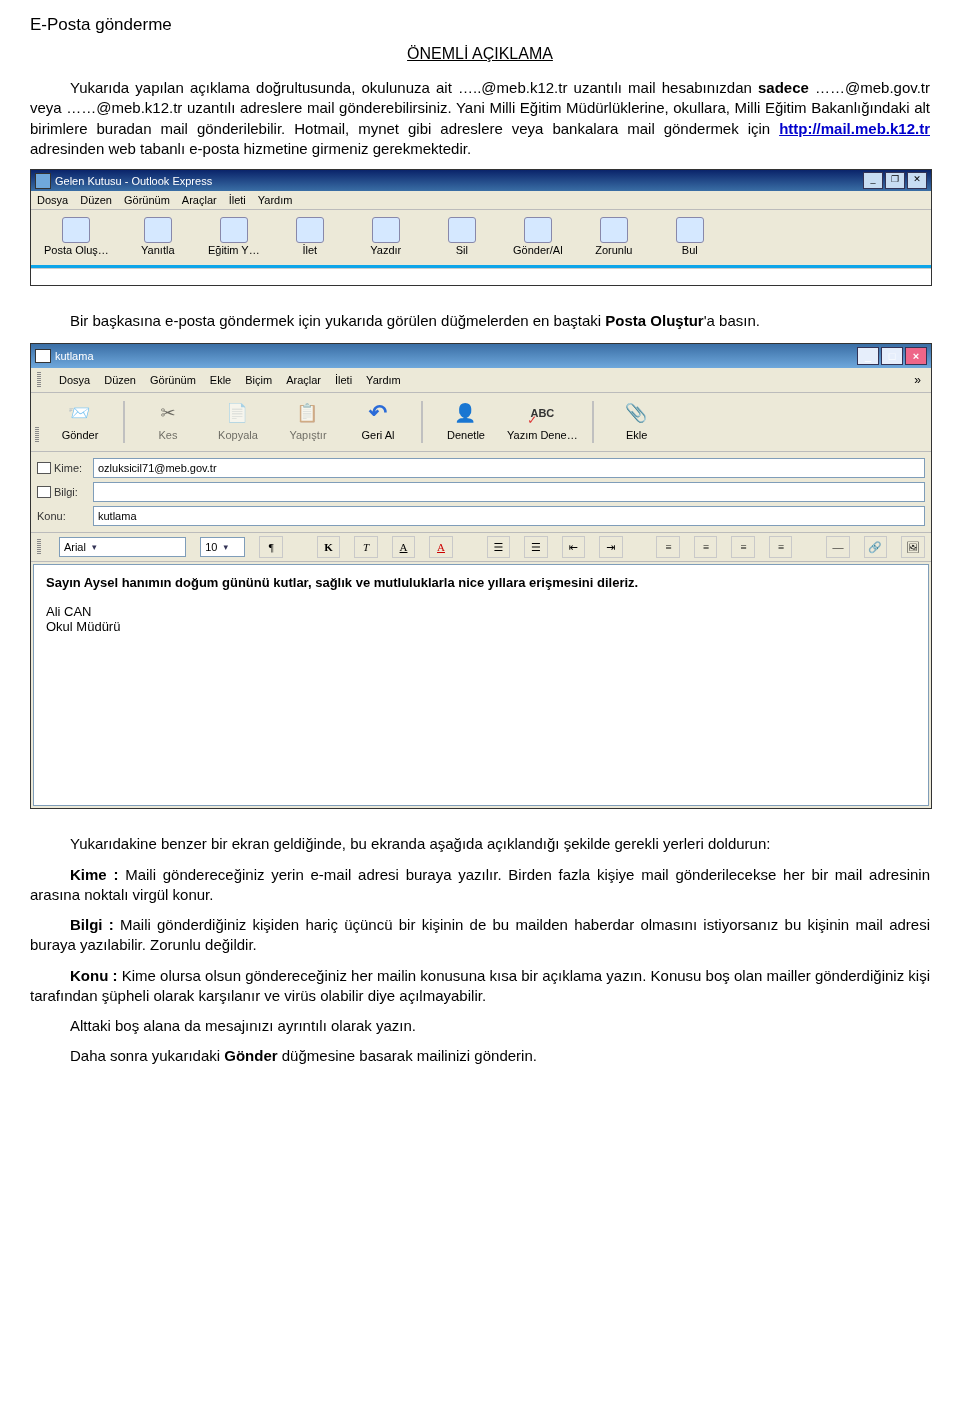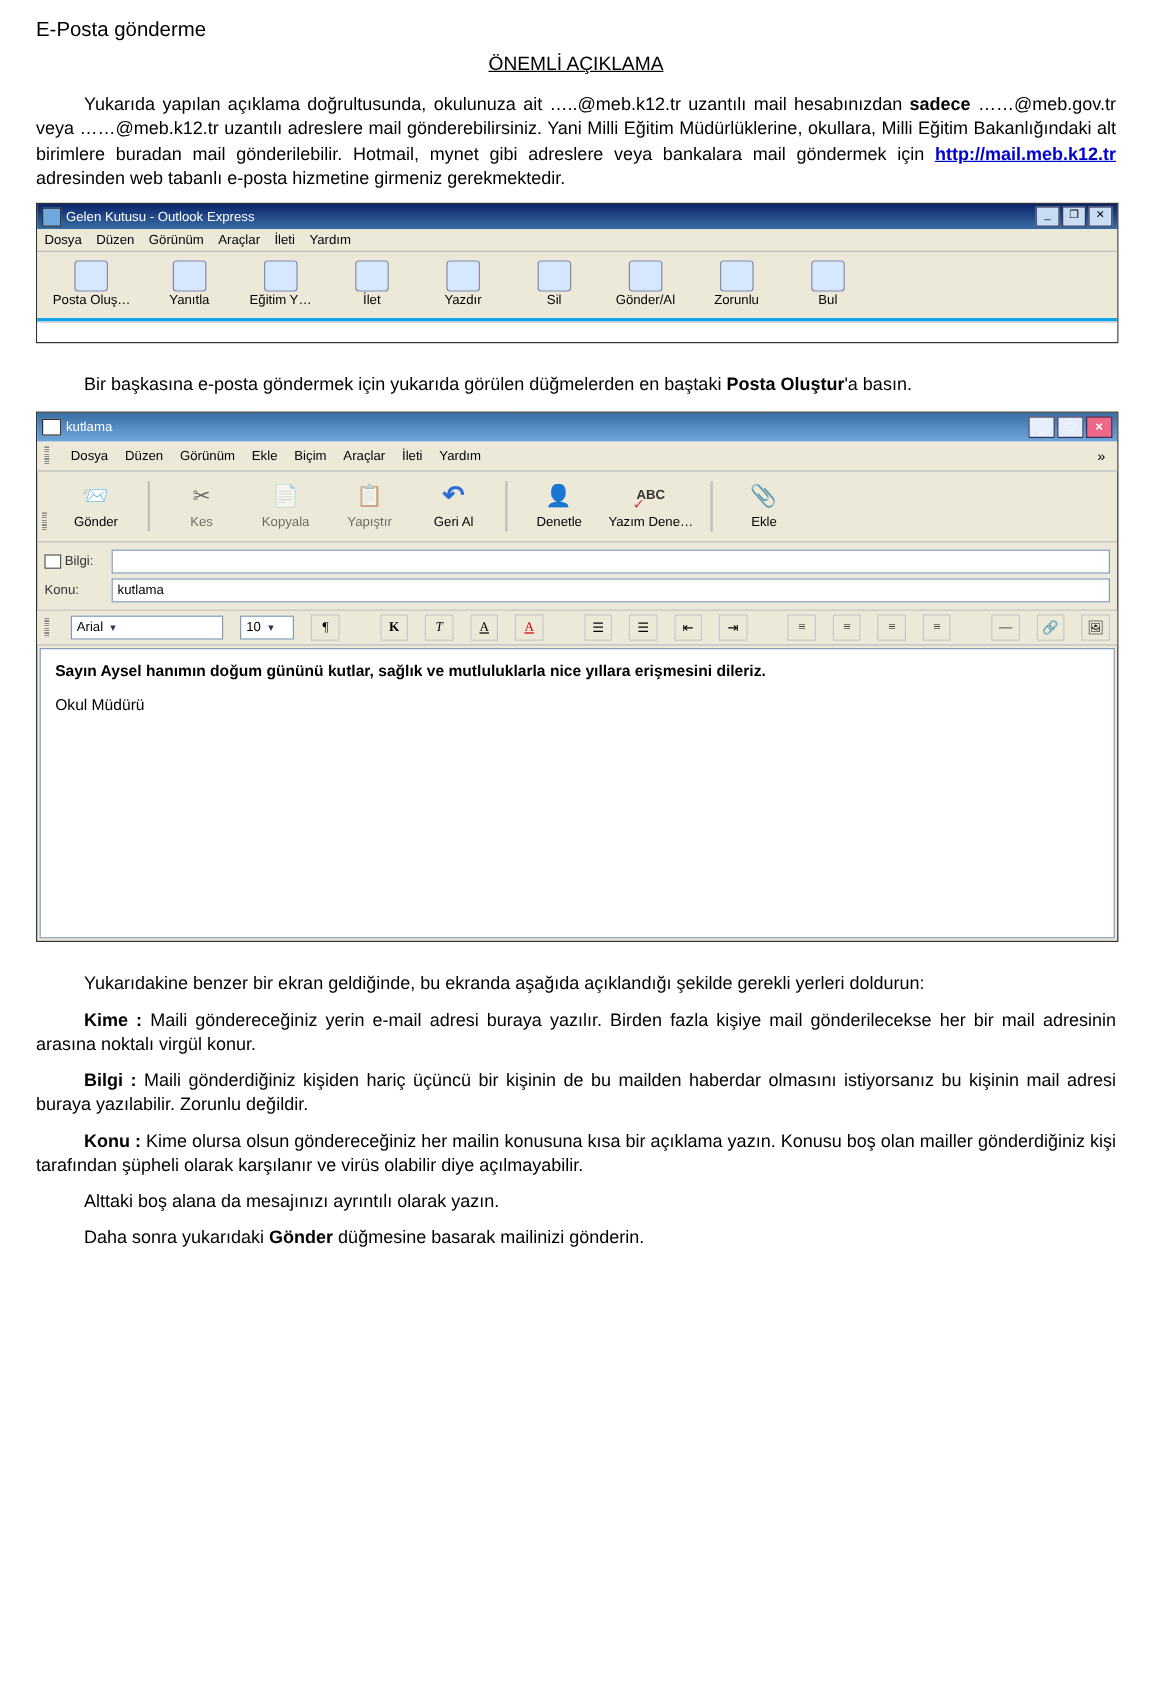--- a/index.html
+++ b/index.html
@@ -350,20 +350,27 @@
         <span class="glyph spell"></span>
         <span>Yazım Dene…</span>
       </div>
     <div class="comp-divider"></div>
     <div class="comp-tbtn">
         <span class="glyph attach"></span>
         <span>Ekle</span>
       </div>
   </div>
   <div class="comp-fields">
+    <div class="comp-field-row">
+      <span class="comp-field-label">
+          <span class="comp-contact-icon"></span>
+          <span>Kime:</span>
+        </span>
+      <div class="comp-input">ozluksicil71@meb.gov.tr</div>
+    </div>
     <div class="comp-field-row">
       <span class="comp-field-label">
           <span class="comp-contact-icon"></span>
           <span>Bilgi:</span>
         </span>
       <div class="comp-input"></div>
     </div>
     <div class="comp-field-row">
       <span class="comp-field-label">Konu:</span>
       <div class="comp-input">kutlama</div>
@@ -392,20 +399,21 @@
     <div class="fmtbtn">≡</div>
     <div class="fmtbtn">≡</div>
     <div class="fmtgap"></div>
     <div class="fmtbtn">—</div>
     <div class="fmtbtn">🔗</div>
     <div class="fmtbtn">🖼</div>
   </div>
   <div class="comp-body">
     <div class="bold">Sayın Aysel hanımın doğum gününü kutlar, sağlık ve mutluluklarla nice yıllara erişmesini dileriz.</div>
     <div style="height:14px;"></div>
+    <div>Ali CAN</div>
     <div>Okul Müdürü</div>
   </div>
 </div>
 
 <p class="indent">Yukarıdakine benzer bir ekran geldiğinde, bu ekranda aşağıda açıklandığı şekilde gerekli yerleri doldurun:</p>
 
 <p class="indent">
   <b>Kime :</b><span> Maili göndereceğiniz yerin e-mail adresi buraya yazılır. Birden fazla kişiye mail gönderilecekse her bir mail adresinin arasına noktalı virgül konur.</span>
 </p>
 <p class="indent">

